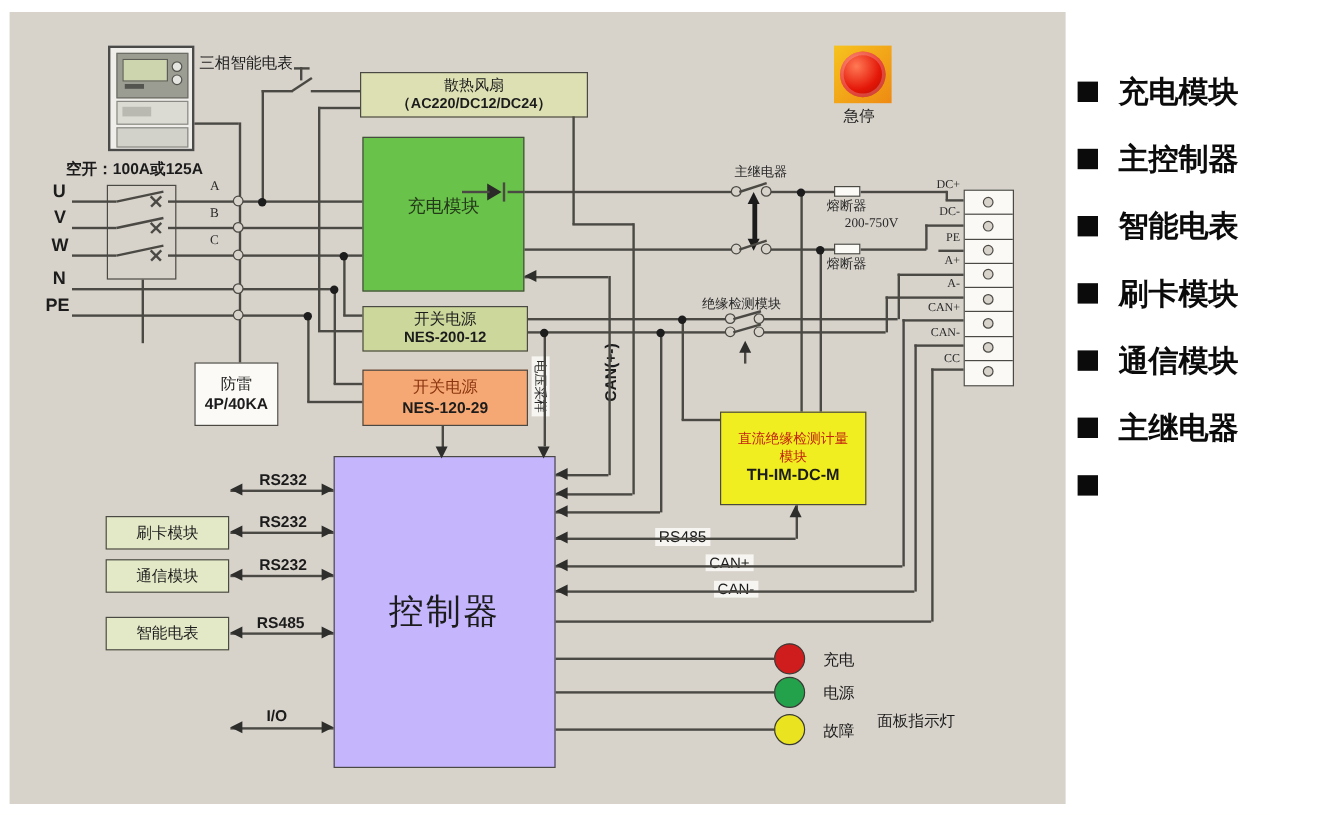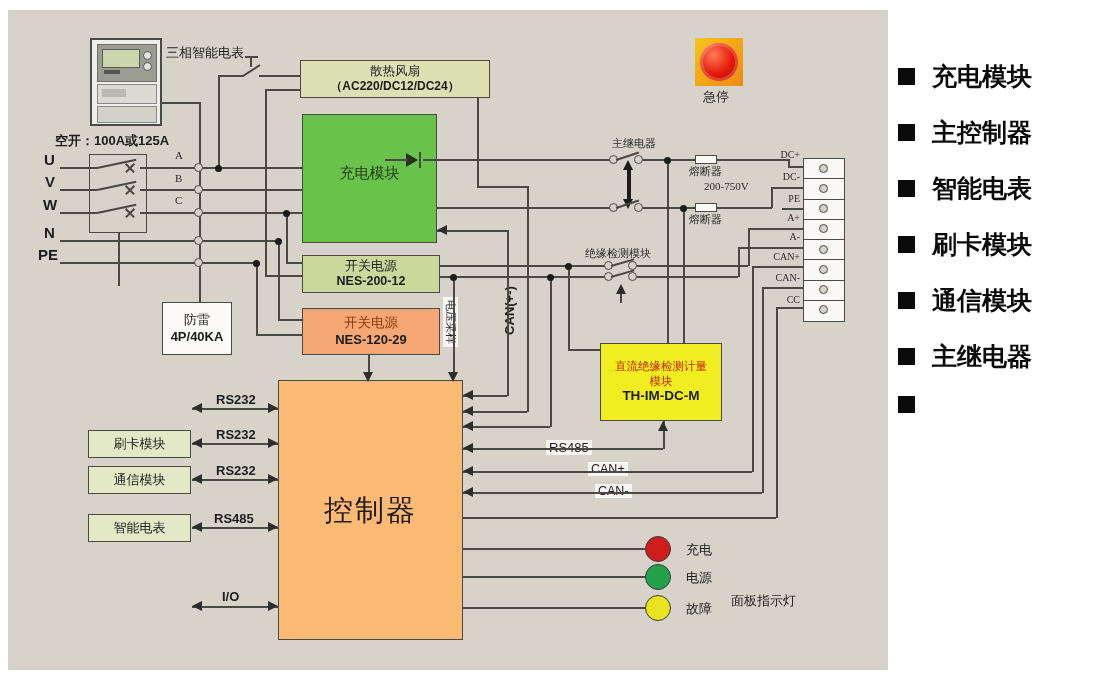--- a/index.html
+++ b/index.html
@@ -53,21 +53,21 @@
   <div class="box" style="left: 302px; top: 255px; width: 138px; height: 38px; font-size: 13px; background: rgb(204, 216, 155);">
     <span>开关电源</span>
     <span style="font-weight:700;font-size:12.5px;">NES-200-12</span>
   </div>
 
   <div class="box" style="left: 302px; top: 308px; width: 138px; height: 47px; font-size: 13.5px; background: rgb(245, 168, 115);">
     <span style="color:#8b3510;">开关电源</span>
     <span style="font-weight:700;font-size:13px;">NES-120-29</span>
   </div>
 
-  <div class="box" style="left: 278px; top: 380px; width: 185px; height: 260px; font-size: 29px; background: #fdba74;">
+  <div class="box" style="left: 278px; top: 380px; width: 185px; height: 260px; font-size: 29px; background: #c4b5fd;">
     <span style="letter-spacing:2px;">控制器</span>
   </div>
 
   <div class="box" style="left: 600px; top: 343px; width: 122px; height: 78px; font-size: 11.5px; background: rgb(240, 238, 32);">
     <span style="color:#c32310;">直流绝缘检测计量</span>
     <span style="color:#c32310;">模块</span>
     <span style="font-size:13.5px;font-weight:600;">TH-IM-DC-M</span>
   </div>
 
   <div class="box" style="left:162px;top:302px;width:70px;height:53px;font-size:13px;background:#fbfaf6;">

